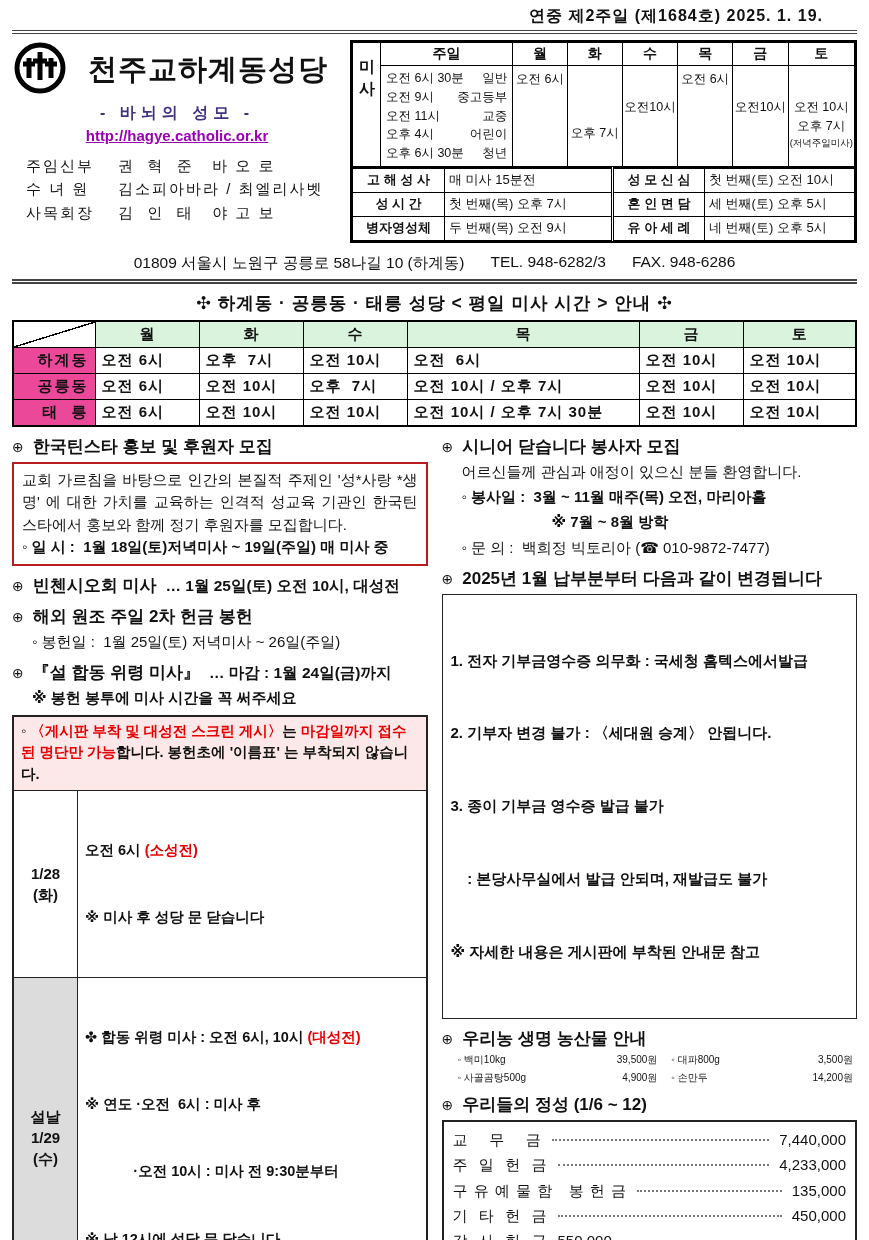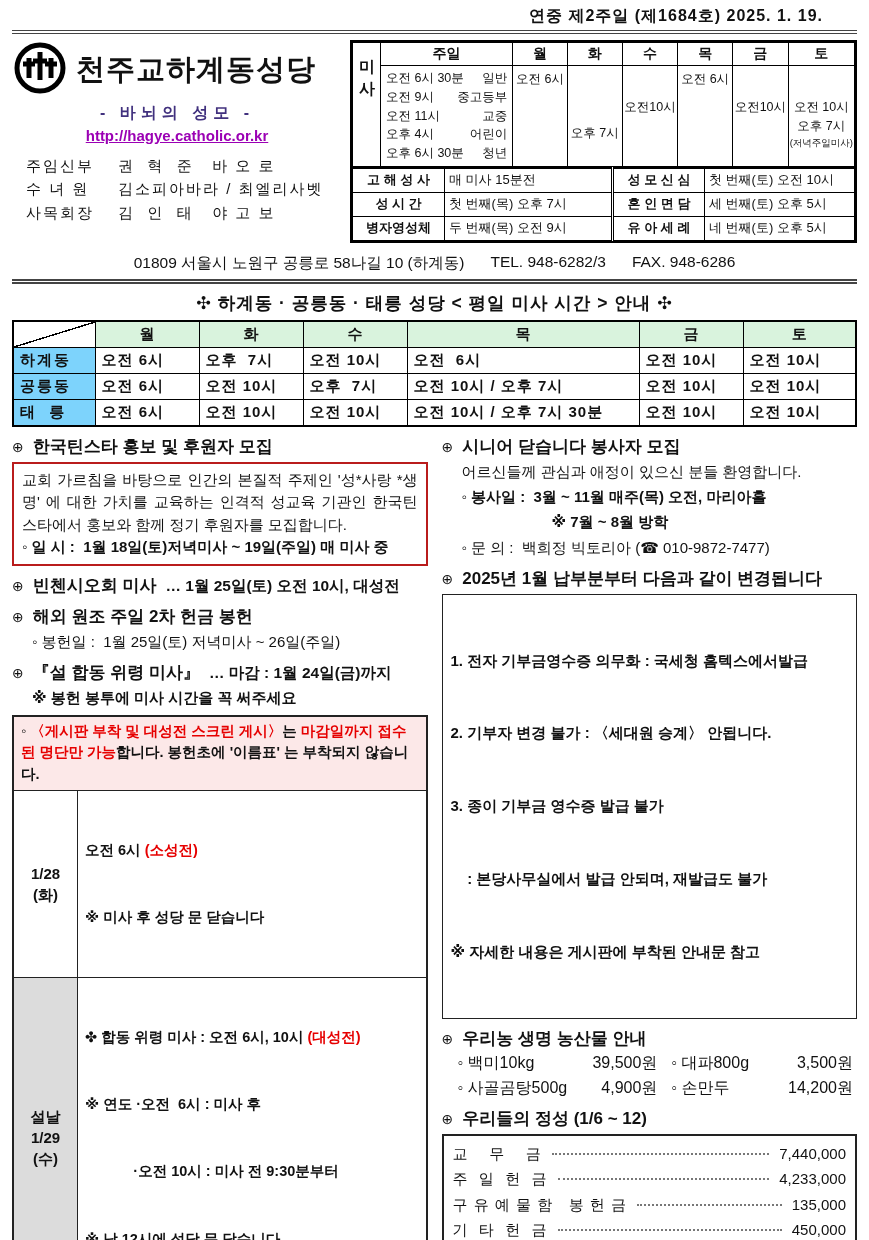--- a/index.html
+++ b/index.html
@@ -9,21 +9,21 @@
     font-family:"Liberation Sans","DejaVu Sans",sans-serif;
     color:#111; font-size:15px; padding:4px 12px 0 12px; overflow:hidden;
   }
   .issue-line { text-align:right; font-weight:bold; font-size:16px; padding:2px 34px 3px 0; letter-spacing:1px;}
   .rule-double { border-top:1px solid #444; border-bottom:1px solid #444; height:4px; }
   .rule-thick  { border-top:2px solid #444; border-bottom:2px solid #444; height:5px; }
 
   
   .masthead { display:flex; gap:8px; padding:6px 0 4px 0; }
   .mast-left { width:330px; }
-  .logo-row { display:flex; align-items:center; gap:8px; }
+  .logo-row { display:flex; align-items:center; gap:20px; }
   .church-name { font-size:29px; font-weight:bold; letter-spacing:1px; white-space:nowrap; }
   .subtitle { text-align:center; font-weight:bold; font-size:16px; letter-spacing:5px; color:#41317e; margin-top:4px; }
   .site-url { display:block; text-align:center; font-weight:bold; font-size:15px; color:#9b00b4; text-decoration:underline; margin-top:3px; }
   .staff { margin-top:10px; padding-left:14px; }
   .staff-row { display:flex; font-size:15px; line-height:1.55; letter-spacing:2px; }
   .staff-role { width:92px; white-space:pre; }
   .staff-name { white-space:pre; }
 
   
   .mass-wrap { flex:1; border:2px solid #000; font-size:12.5px; }
@@ -43,21 +43,21 @@
   .svc-dbl { border-left:3px double #000 !important;margin-top:46px; }
 
   .addr-line { text-align:center; font-size:15.5px; padding:6px 0 5px 0; display:flex; justify-content:center; gap:26px; }
 
   
   .wt-title { text-align:center; font-weight:bold; font-size:17.5px; padding:7px 0 5px 0; letter-spacing:1px; }
   .wt { border:2.5px solid #000; }
   .wt th, .wt td { border:1px solid #000; padding:3px 6px; font-size:15px; }
   .wt th { background:#d9f3dd; font-weight:bold; }
   .wt .diag { background:linear-gradient(to bottom right,#fff 48.5%,#000 48.5%,#000 51.5%,#fff 51.5%); width:82px; }
-  .wt .rowlab { background:#7dd3fc; font-weight:bold; text-align:left; letter-spacing:2px; white-space:pre; }
+  .wt .rowlab { background:#ec4899; font-weight:bold; text-align:right; letter-spacing:2px; white-space:pre; }
   .wt td.tm { font-weight:bold; letter-spacing:1px; white-space:pre; }
 
   
   .cols { display:flex; gap:14px; margin-top:9px; }
   .col { width:50%; }
   .sec { margin-bottom:9px; }
   .sec-h { font-weight:bold; font-size:17px; display:flex; gap:9px; align-items:baseline; line-height:1.3; }
   .sec-h .mark { font-size:14px; font-weight:normal; }
   .sec-h .rest { font-weight:bold; font-size:15.5px; }
   .sub-line { padding-left:20px; font-size:15px; line-height:1.55; margin-top:2px; white-space:pre-wrap; }
@@ -69,21 +69,21 @@
   .mem-box { border:2px solid #222; margin-top:5px; font-size:14.5px; }
   .mem-head { background:#fce8e8; padding:4px 7px; line-height:1.5; font-weight:600; }
   .red { color:#e60000; }
   .mem-row { display:flex; border-top:1.5px solid #222; }
   .mem-date { width:64px; border-right:1.5px solid #222; display:flex; flex-direction:column; justify-content:center; align-items:center; font-weight:bold; font-size:15px; line-height:1.4; }
   .mem-date.gray { background:#dcdcdc; }
   .mem-body { flex:1; padding:3px 7px; line-height:1.55; font-weight:600; white-space:pre-wrap; }
 
   
   .plain-box { border:1.5px solid #222; margin-top:4px; padding:5px 8px; font-size:15px; line-height:1.62; white-space:pre-wrap; font-weight:600;}
-  .farm-grid { display:grid; grid-template-columns:1.1fr 1fr; column-gap:14px; row-gap:4px; padding:3px 4px 0 16px; font-size:16px; }
+  .farm-grid { display:grid; grid-template-columns:1.1fr 1fr; column-gap:14px; row-gap:4px; padding:3px 4px 0 16px; font-size:10px; }
   .farm-item { display:flex; justify-content:space-between; white-space:pre; }
 
   .off-box { border:2px solid #222; margin-top:4px; }
   .off-main { padding:5px 9px 4px 9px; }
   .off-row { display:flex; align-items:baseline; gap:10px; font-size:15px; line-height:1.68; }
   .off-label { white-space:pre; letter-spacing:1px; }
   .off-leader { flex:1; border-bottom:2px dotted #777; transform:translateY(-4px); }
   .off-amt { white-space:pre; }
 </style>
 </head>

